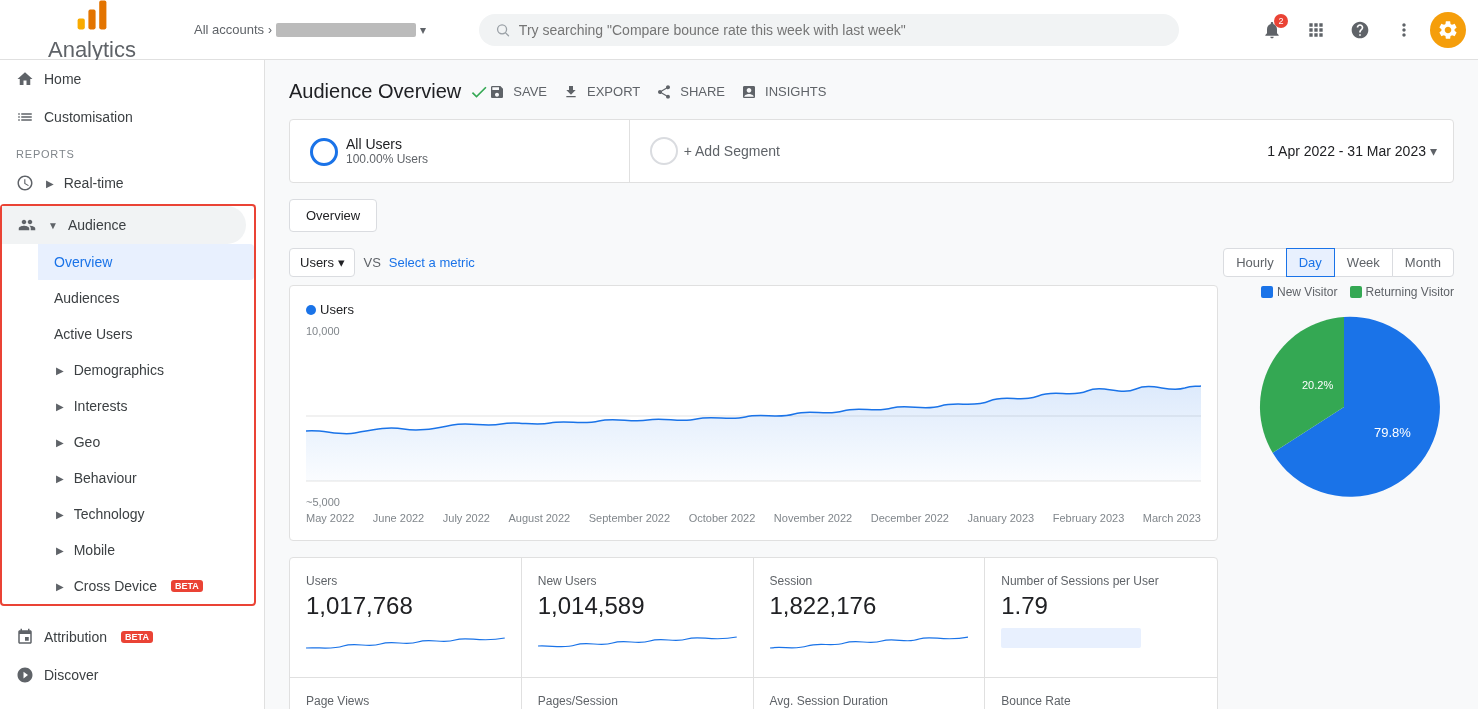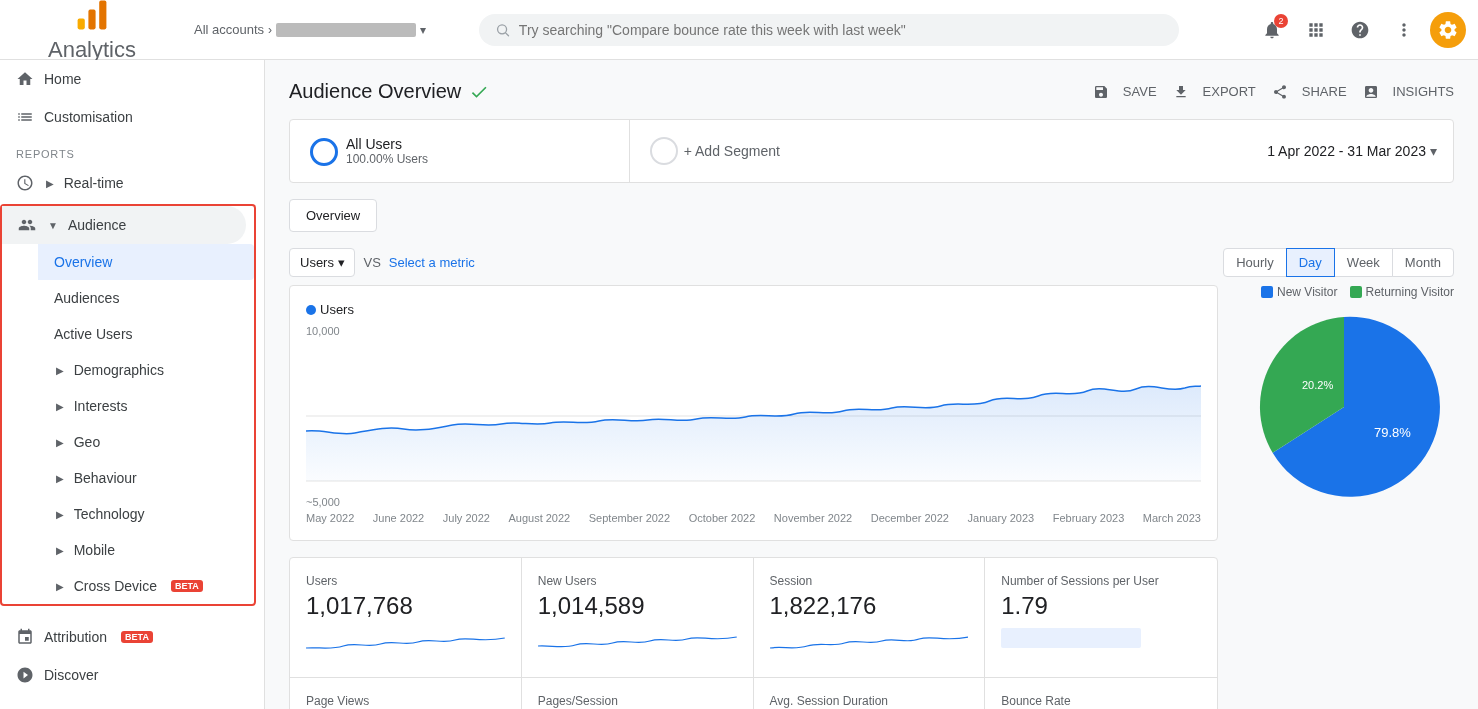--- a/index.html
+++ b/index.html
@@ -26,24 +26,24 @@
     .sidebar { width: 265px; background: #fff; border-right: 1px solid #e0e0e0; overflow-y: auto; flex-shrink: 0; padding-bottom: 20px; }
     .sidebar-item { display: flex; align-items: center; gap: 10px; padding: 10px 16px; cursor: pointer; color: #3c4043; font-size: 14px; border-radius: 0 24px 24px 0; margin-right: 8px; }
     .sidebar-item.active { background: #e8f0fe; color: #1a73e8; font-weight: 500; }
     .sidebar-label { font-size: 14px; }
     .sidebar-section-label { font-size: 11px; color: #80868b; padding: 12px 16px 4px; font-weight: 500; letter-spacing: 0.8px; text-transform: uppercase; }
     .beta-badge { font-size: 9px; background: #ea4335; color: #fff; padding: 1px 4px; border-radius: 3px; font-weight: 700; margin-left: 4px; }
     .chevron { font-size: 10px; color: #5f6368; margin-left: 2px; }
 
     
     .main { flex: 1; overflow-y: auto; padding: 20px 24px; background: #f8f9fa; }
-    .page-header { display: flex; align-items: center; justify-content: space-between; margin-bottom: 16px; }
+    .page-header { display: flex; align-items: center; margin-bottom: 16px; }
     .page-title { display: flex; align-items: center; gap: 8px; font-size: 20px; font-weight: 400; color: #202124; }
     .header-actions { display: flex; align-items: center; gap: 16px; }
-    .action-btn { display: flex; align-items: center; gap: 14px; color: #5f6368; font-size: 13px; cursor: pointer; border: none; background: transparent; }
+    .action-btn { display: flex; align-items: center; gap: 8px; color: #5f6368; font-size: 13px; cursor: pointer; border: none; background: transparent; }
 
     
     .segment-bar { display: flex; align-items: center; gap: 0; margin-bottom: 16px; background: #fff; border: 1px solid #e0e0e0; border-radius: 4px; }
     .segment-item { display: flex; align-items: flex-end; gap: 8px; padding: 16px 20px; flex: 1; border-right: 1px solid #e0e0e0; }
     .segment-circle { width: 28px; height: 28px; border-radius: 50%; border: 3px solid #1a73e8; background: transparent; flex-shrink: 0; }
     .segment-circle-empty { width: 28px; height: 28px; border-radius: 50%; border: 2px solid #dadce0; background: transparent; flex-shrink: 0; }
     .segment-name { font-size: 14px; font-weight: 500; color: #202124; }
     .segment-sub { font-size: 12px; color: #5f6368; }
     .add-segment { color: #5f6368; font-size: 14px; cursor: pointer; display: flex; align-items: center; gap: 6px; padding: 16px 20px; flex: 2; }
 

